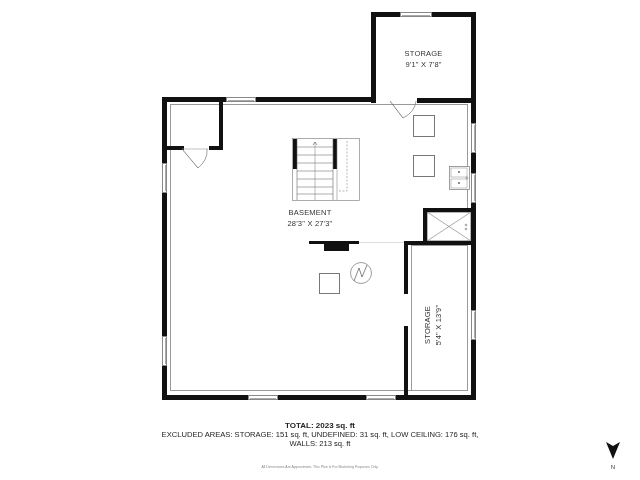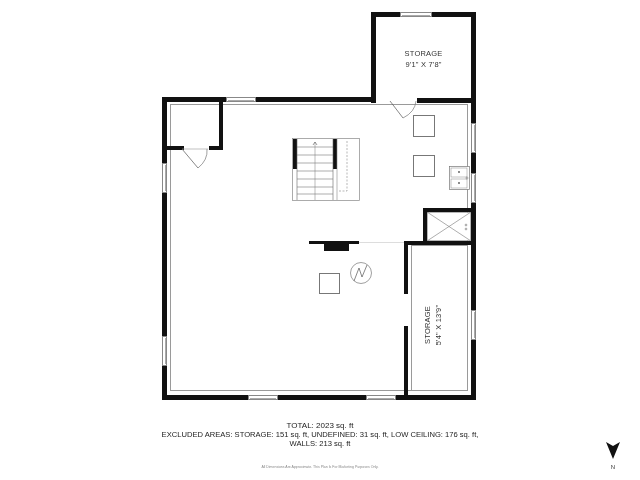--- a/index.html
+++ b/index.html
@@ -6,21 +6,21 @@
     body { width: 640px; height: 480px; position: relative; overflow: hidden; font-family: "Liberation Sans", sans-serif; color: #222; }
     .abs { position: absolute; }
     .wall { position: absolute; background: #111; }
     .innerline { position: absolute; border: 1px solid #9a9a9a; box-sizing: border-box; }
     .window { position: absolute; background: #fff; border: 1px solid #888; box-sizing: border-box; }
     .window::after { content: ""; position: absolute; left: 1px; right: 1px; top: 50%; height: 1px; background: #aaa; }
     .window.v::after { left: 50%; right: auto; top: 1px; bottom: 1px; width: 1px; height: auto; }
     .label { position: absolute; font-size: 7.5px; text-align: center; letter-spacing: 0.2px; color: #333; line-height: 11px; }
     .fixture { position: absolute; border: 1px solid #777; box-sizing: border-box; background: #fff; }
     .summary { position: absolute; left: 0; width: 640px; text-align: center; font-size: 7.6px; color: #222; line-height: 9px; }
-    .summary .total { font-weight: normal; font-size: 8px; }
+    .summary .total { font-weight: bold; font-size: 8px; }
     .disclaimer { position: absolute; left: 0; width: 640px; text-align: center; font-size: 3.5px; color: #888; top: 465px; }
   </style>
 </head>
 <body>
 
 <div class="abs" style="left:0;top:0;width:640px;height:410px;">
 
   <div class="wall" style="left:371px;top:12px;width:5px;height:91px;"></div>
   <div class="wall" style="left:371px;top:12px;width:105px;height:5px;"></div>
   <div class="wall" style="left:471px;top:12px;width:5px;height:91px;"></div>
@@ -76,20 +76,24 @@
         <line x1="5" y1="25" x2="41" y2="25"></line>
         <line x1="5" y1="33" x2="41" y2="33"></line>
         <line x1="5" y1="41" x2="41" y2="41"></line>
         <line x1="5" y1="49" x2="41" y2="49"></line>
         <line x1="5" y1="56" x2="41" y2="56"></line>
       </g>
       <polyline points="55,3 55,53 47,53" fill="none" stroke="#888" stroke-width="0.6" stroke-dasharray="2,1.5"></polyline>
     </svg>
   </div>
 
+  <div class="label" style="left:270px;top:207px;width:80px;">
+    <div>BASEMENT</div>
+    <div>28'3" X 27'3"</div>
+  </div>
 
   <div class="fixture" style="left:413px;top:115px;width:22px;height:22px;"></div>
   <div class="fixture" style="left:413px;top:155px;width:22px;height:22px;"></div>
   <svg class="abs" style="left:449px;top:166px;" width="22" height="25" viewBox="0 0 22 25">
     <rect x="0.5" y="0.5" width="20" height="23" fill="#fff" stroke="#777" stroke-width="0.7"></rect>
     <rect x="2" y="2" width="16" height="9" fill="#fff" stroke="#888" stroke-width="0.5"></rect>
     <rect x="2" y="13" width="16" height="9" fill="#fff" stroke="#888" stroke-width="0.5"></rect>
     <circle cx="10" cy="6" r="0.9" fill="#555"></circle>
     <circle cx="10" cy="17" r="0.9" fill="#555"></circle>
     <circle cx="18" cy="12" r="1" fill="none" stroke="#555" stroke-width="0.5"></circle>

